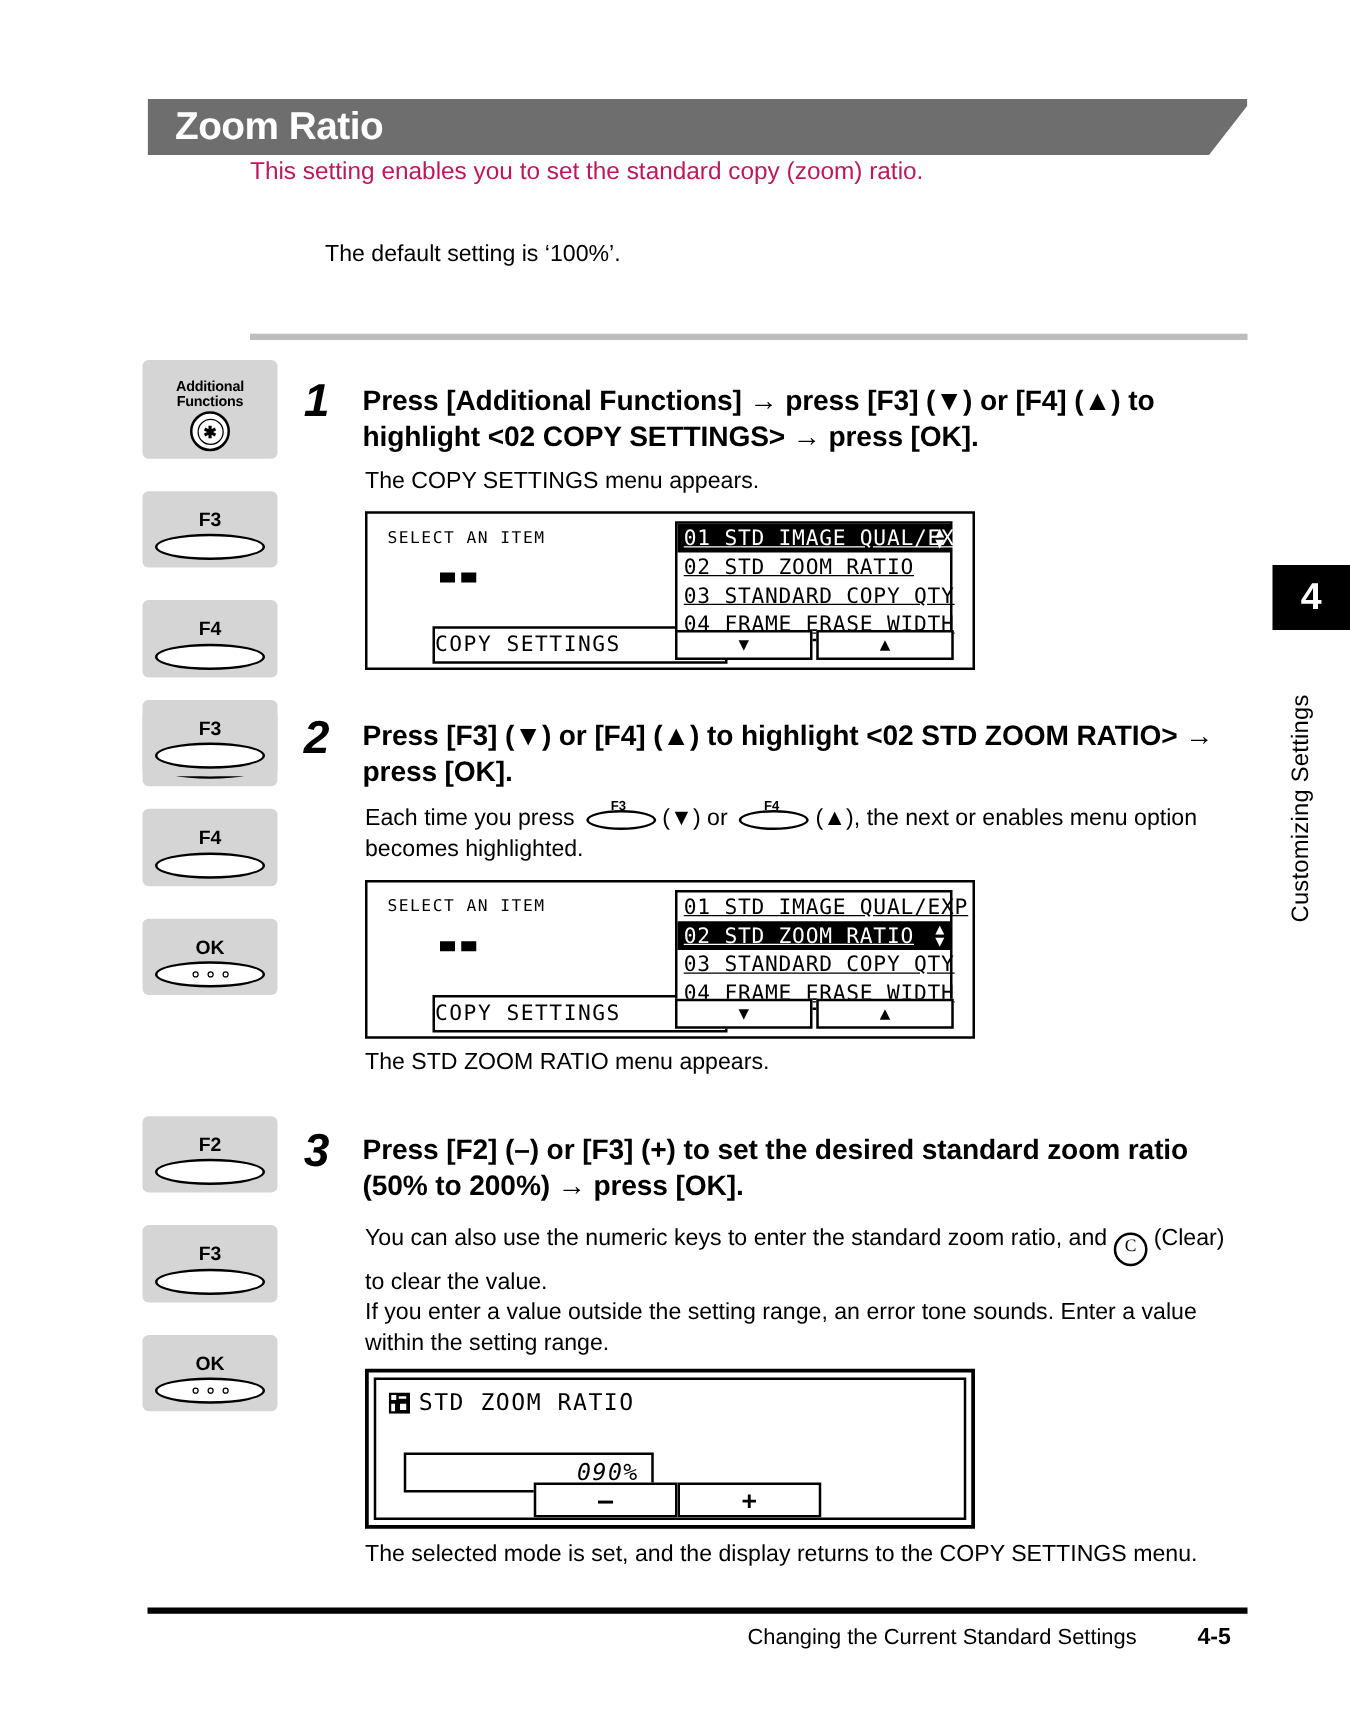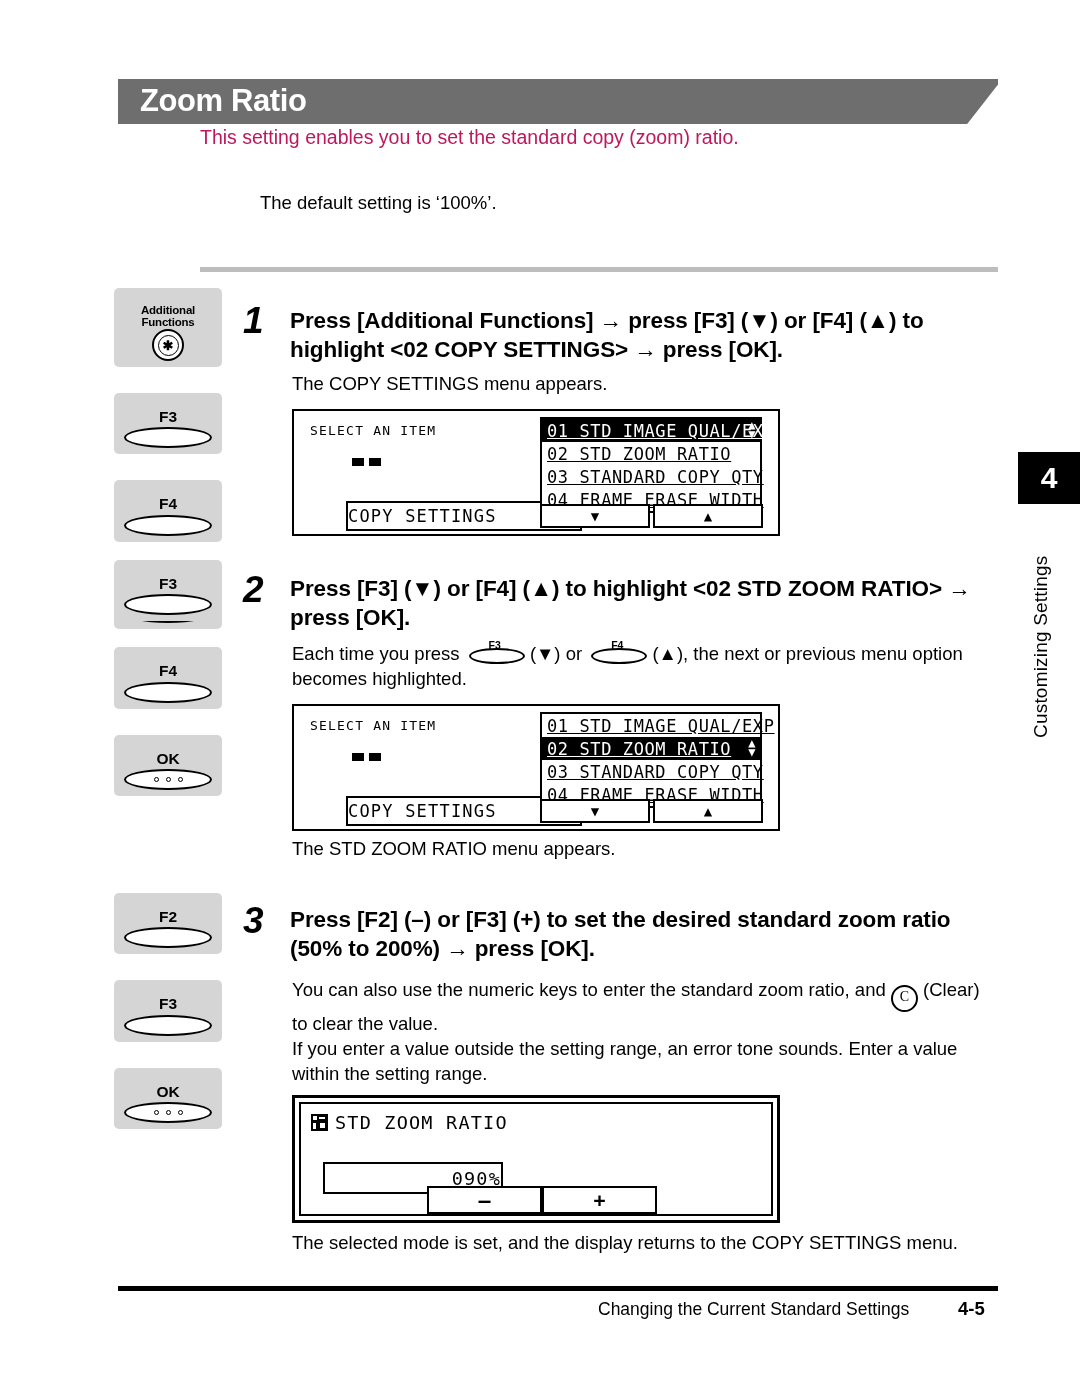--- a/index.html
+++ b/index.html
@@ -361,29 +361,31 @@
   }
   .glyph-icon {
     width: 17px;
     height: 17px;
     display: inline-block;
   }
   .lcd3-value {
     position: absolute;
     left: 22px;
     top: 58px;
-    width: 180px;
+    width: 200px;
     height: 32px;
     border: 2.5px solid #000;
     box-sizing: border-box;
     display: flex;
     align-items: center;
     justify-content: flex-end;
+    padding-right: 10px;
     font-size: 18.5px;
     letter-spacing: 1.2px;
+    font-style: italic;
   }
   .lcd3-keys {
     position: absolute;
     left: 126px;
     bottom: 0px;
     display: flex;
   }
   .lcd3-keys .softkey {
     width: 115px;
     height: 28px;
@@ -524,21 +526,21 @@
   <span>Each time you press</span>
   <span class="inline-key">
     <span class="lbl">F3</span>
     <span class="ov"></span>
   </span>
   <span>(▼) or</span>
   <span class="inline-key">
     <span class="lbl">F4</span>
     <span class="ov"></span>
   </span>
-  <span>(▲), the next or previous menu option</span>
+  <span>(▲), the next or enables menu option</span>
   <span>becomes highlighted.</span>
 </div>
 
 <div class="lcd" style="left:292px; top:704px; width:488px; height:127px;">
   <div class="lcd-title">SELECT AN ITEM</div>
   <div class="lcd-marks">
       <span></span>
       <span></span>
     </div>
   <div class="lcd-field">COPY SETTINGS</div>

